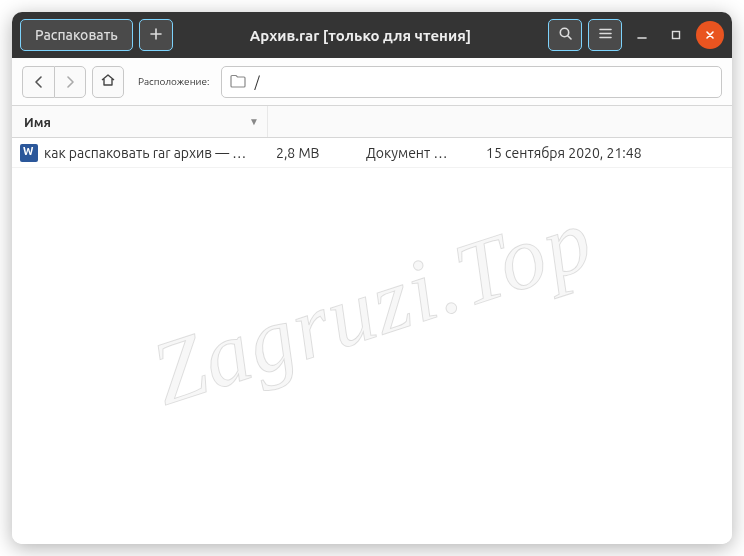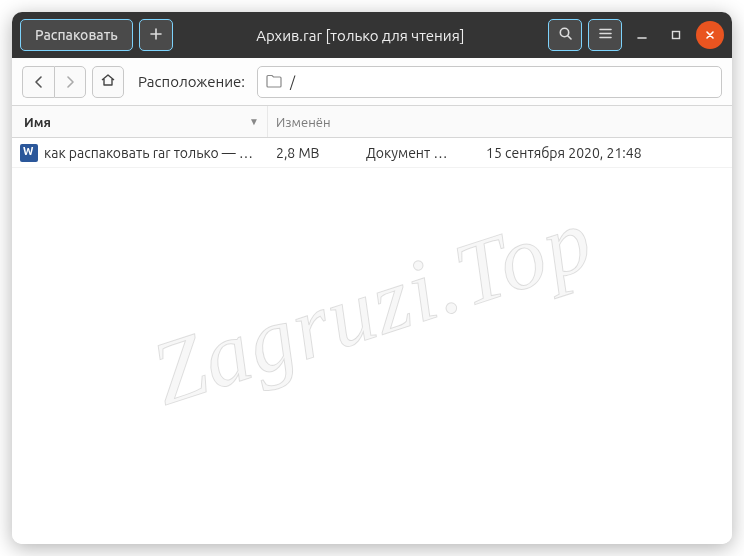--- a/index.html
+++ b/index.html
@@ -4,33 +4,33 @@
 <style>
 * { box-sizing: border-box; margin: 0; padding: 0; font-family: Ubuntu, "Segoe UI", Arial, sans-serif; }
 body { background: #fff; width: 744px; height: 556px; overflow: hidden; }
 .window { width: 720px; height: 532px; margin: 12px; border-radius: 10px; overflow: hidden; box-shadow: 0 4px 20px rgba(0,0,0,0.3); display: flex; flex-direction: column; background: #fff; }
 
 
 .titlebar { background: #343434; height: 46px; display: flex; align-items: center; padding: 0 8px; gap: 6px; color: #e6e6e6; }
 .tb-btn { height: 32px; background: #4a4a4a; border: 1px solid #7dd3fc; border-radius: 5px; display: flex; align-items: center; justify-content: center; color: #ddd; font-size: 14px; }
 .extract-btn { padding: 0 14px; font-weight: 500; }
 .square-btn { width: 34px; }
-.title-text { flex: 1; text-align: center; font-weight: 400; font-size: 15px; color: #eee; }
+.title-text { flex: 1; text-align: center; font-weight: 700; font-size: 15px; color: #eee; }
 .win-ctrl { width: 28px; height: 28px; border-radius: 14px; display: flex; align-items: center; justify-content: center; }
 .win-close { background: #e95420; }
 .win-ctrl svg { width: 12px; height: 12px; }
 
 
 .locbar { height: 48px; background: #fdfdfd; border-bottom: 1px solid #d6d6d6; display: flex; align-items: center; padding: 0 10px; gap: 6px; }
 .nav-group { display: flex; }
 .nav-btn { width: 32px; height: 32px; background: #fafafa; border: 1px solid #c8c8c8; display: flex; align-items: center; justify-content: center; }
 .nav-left { border-radius: 5px 0 0 5px; border-right: none; }
 .nav-right { border-radius: 0 5px 5px 0; }
 .home-btn { width: 32px; height: 32px; background: #fafafa; border: 1px solid #c8c8c8; border-radius: 5px; display: flex; align-items: center; justify-content: center; }
-.loc-label { font-size: 15px; color: #333; margin: 0 6px 0 8px; }
+.loc-label { font-size: 10px; color: #333; margin: 0 6px 0 8px; }
 .path-box { flex: 1; height: 32px; border: 1px solid #c8c8c8; border-radius: 5px; display: flex; align-items: center; padding: 0 8px; gap: 8px; background: #fff; }
 .path-box svg { flex-shrink: 0; }
 .path-text { font-size: 14px; color: #333; }
 
 
 .thead { height: 32px; background: #fafafa; border-bottom: 1px solid #d6d6d6; display: flex; align-items: flex-start; font-size: 13px; color: #7a7a7a; }
 .col { padding: 0 8px; display: flex; align-items: center; height: 100%; border-right: 1px solid #e8e8e8; }
 .col-name { width: 256px; padding-left: 12px; font-weight: 600; color: #333; }
 .col-size { width: 90px; }
 .col-type { width: 120px; }
@@ -136,28 +136,27 @@
       </span>
       <span class="path-text">/</span>
     </div>
   </div>
 
   <div class="thead">
     <div class="col col-name">
       <span>Имя</span>
       <span class="sort-ind">▼</span>
     </div>
-    <div class="col col-date">Изменён</div>
   </div>
 
   <div class="tbody">
     <div class="row">
       <div class="cell cell-name">
         <span class="file-icon"></span>
-        <span style="overflow:hidden;text-overflow:ellipsis;">как распаковать rar только — …</span>
+        <span style="overflow:hidden;text-overflow:ellipsis;">как распаковать rar архив — …</span>
       </div>
       <div class="cell cell-size">2,8 MB</div>
       <div class="cell cell-type">Документ …</div>
       <div class="cell cell-date">15 сентября 2020, 21:48</div>
     </div>
   </div>
 
 </div>
 
 <div class="watermark">Zagruzi.Top</div>

